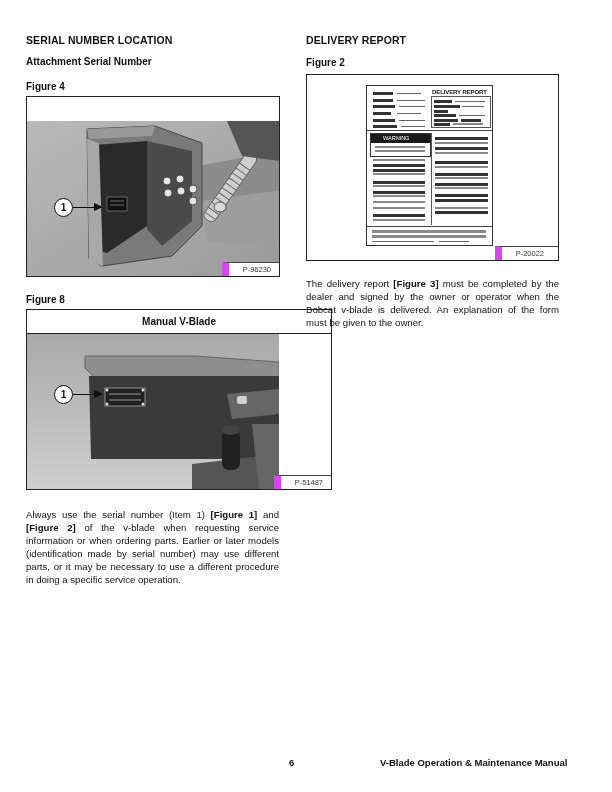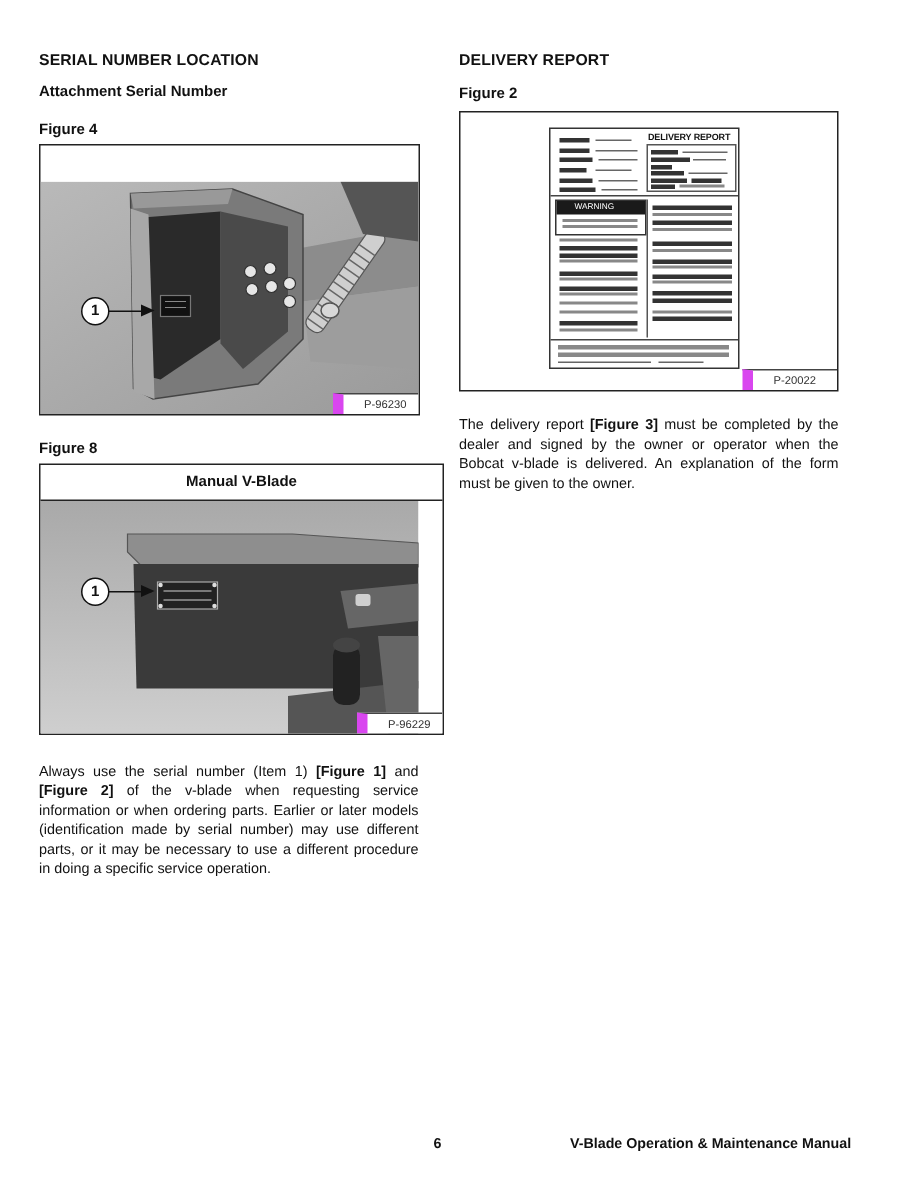--- a/index.html
+++ b/index.html
@@ -91,21 +91,21 @@
       <line x1="83" y1="84" x2="97" y2="84" stroke="#888" stroke-width="0.8"></line>
     </svg>
     <div class="arrow" style="left:44px; top:86px; width:30px;"></div>
     <div class="callout" style="left:27px; top:77px;">1</div>
     <div class="pnum">P-96230</div>
   </div>
 </div>
 
 <div class="abs h2" style="left:26px; top:294px;">Figure 8</div>
 
-<div class="abs figbox" style="left:26px; top:309px; width:270px; height:181px;">
+<div class="abs figbox" style="left:26px; top:309px; width:306px; height:181px;">
   <div class="figtitle">Manual V-Blade</div>
   <div class="photo" style="top:24px;">
     <svg width="252" height="156" viewBox="0 0 252 156">
       <defs>
         <linearGradient id="bg2" x1="0" y1="0" x2="0" y2="1">
           <stop offset="0" stop-color="#a9a9a9"></stop>
             <stop offset="1" stop-color="#cfcfcf"></stop>
         </linearGradient>
       </defs>
       <rect width="252" height="156" fill="url(#bg2)"></rect>
@@ -124,21 +124,21 @@
       <rect x="78" y="54" width="40" height="18" fill="#222" stroke="#aaa" stroke-width="0.8"></rect>
       <line x1="82" y1="60" x2="114" y2="60" stroke="#999" stroke-width="1"></line>
       <line x1="82" y1="66" x2="114" y2="66" stroke="#999" stroke-width="1"></line>
       <circle cx="80" cy="56" r="1.5" fill="#ddd"></circle>
         <circle cx="116" cy="56" r="1.5" fill="#ddd"></circle>
       <circle cx="80" cy="70" r="1.5" fill="#ddd"></circle>
         <circle cx="116" cy="70" r="1.5" fill="#ddd"></circle>
     </svg>
     <div class="arrow" style="left:44px; top:60px; width:30px;"></div>
     <div class="callout" style="left:27px; top:51px;">1</div>
-    <div class="pnum">P-96229</div>
+    <div class="pnum">P-51487</div>
   </div>
 </div>
 
 <div class="abs para" style="left:26px; top:508px; width:253px;"><span>Always use the serial number (Item 1) </span><b>[Figure 1]</b><span> and </span><b>[Figure 2]</b><span> of the v-blade when requesting service information or when ordering parts. Earlier or later models (identification made by serial number) may use different parts, or it may be necessary to use a different procedure in doing a specific service operation.</span></div>
 
 <div class="abs h1" style="left:306px; top:34px;">DELIVERY REPORT</div>
 <div class="abs h2" style="left:306px; top:57px;">Figure 2</div>
 
 <div class="abs figbox" style="left:306px; top:74px; width:253px; height:187px;">
   <div class="form" style="left:59px; top:10px; width:127px; height:161px;">

